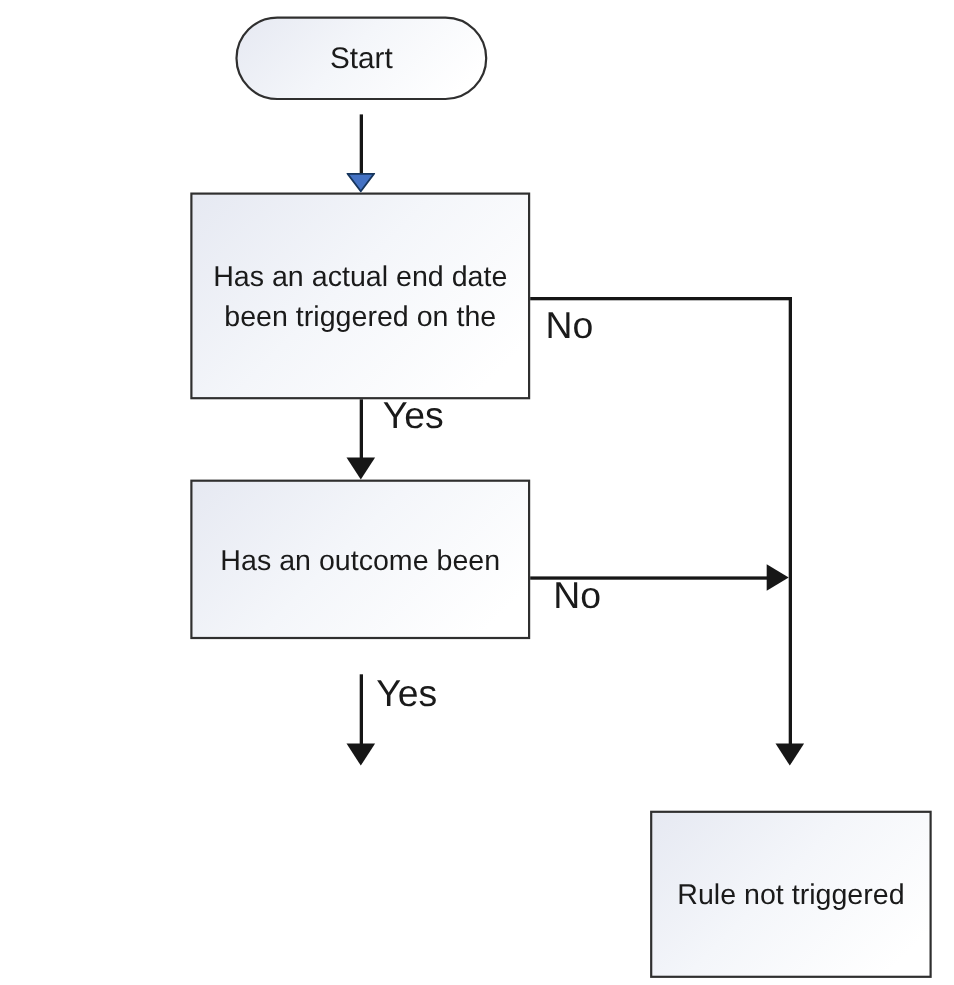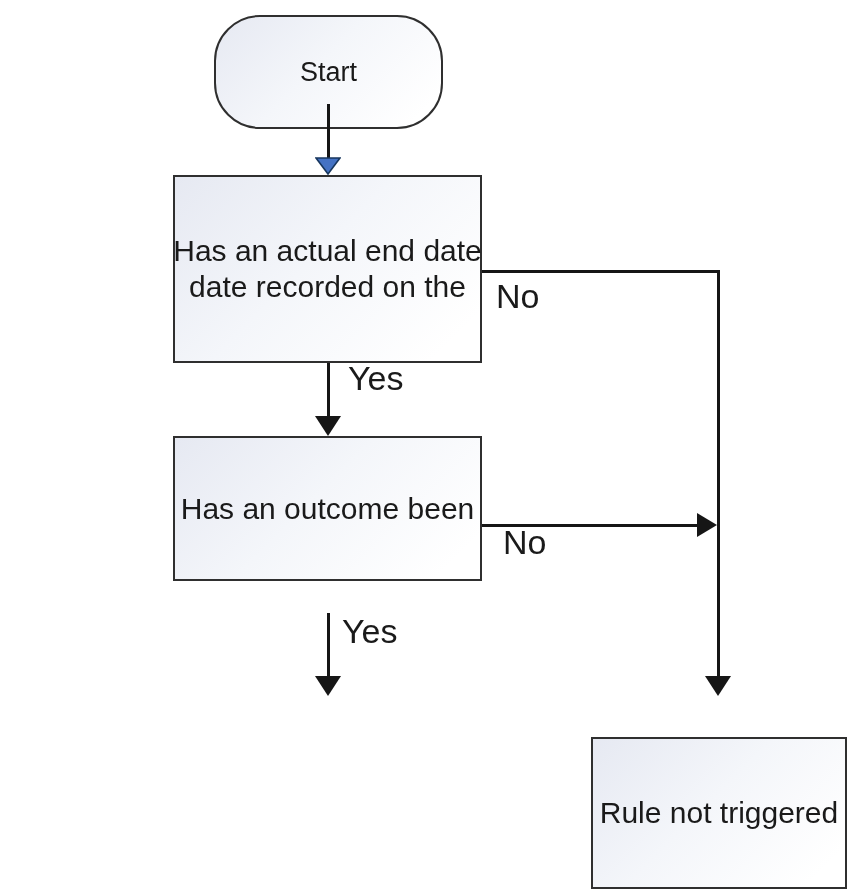--- a/index.html
+++ b/index.html
@@ -15,21 +15,21 @@
   .node {
     position: absolute;
     box-sizing: border-box;
     border: 2px solid #2f2f2f;
     background: linear-gradient(135deg, #e6e9f2 0%, #f4f6fa 45%, #ffffff 90%);
     display: flex;
     flex-direction: column;
     align-items: center;
     justify-content: center;
     text-align: center;
-    font-size: 30px;
+    font-size: 26px;
     line-height: 36px;
   }
   .terminator {
     border-radius: 46px;
     font-size: 27px;
   }
   .node .txt { white-space: nowrap; }
   .line { position: absolute; background: #161616; }
   .arrow-down {
     position: absolute;
@@ -51,32 +51,32 @@
     font-size: 34px;
     line-height: 32px;
     white-space: nowrap;
   }
 </style>
 </head>
 <body>
 
 <div class="canvas">
 
-  <div class="node terminator" style="left:214px; top:15px; width:229px; height:114px;">
+  <div class="node terminator" style="left:214px; top:15px; width:229px; height:76px;">
     <div class="txt">Start</div>
   </div>
 
   <div class="line" style="left:327px; top:104px; width:3px; height:55px;"></div>
   <svg class="blue-arrow" style="left:315px; top:157px;" width="26" height="18" viewBox="0 0 26 18">
     <polygon points="1,1 25,1 13,17" fill="#4472c4" stroke="#17365d" stroke-width="1.6"></polygon>
   </svg>
 
   <div class="node" style="left:173px; top:175px; width:309px; height:188px;">
     <div class="txt">Has an actual end date</div>
-    <div class="txt">date recorded on the</div>
+    <div class="txt">been triggered on the</div>
   </div>
 
   <div class="line" style="left:327px; top:363px; width:3px; height:55px;"></div>
   <div class="arrow-down" style="left:315px; top:416px;"></div>
   <div class="edge-label" style="left:348px; top:362px;">Yes</div>
 
   <div class="line" style="left:482px; top:270px; width:238px; height:3px;"></div>
   <div class="edge-label" style="left:496px; top:280px;">No</div>
 
   <div class="line" style="left:717px; top:270px; width:3px; height:407px;"></div>

